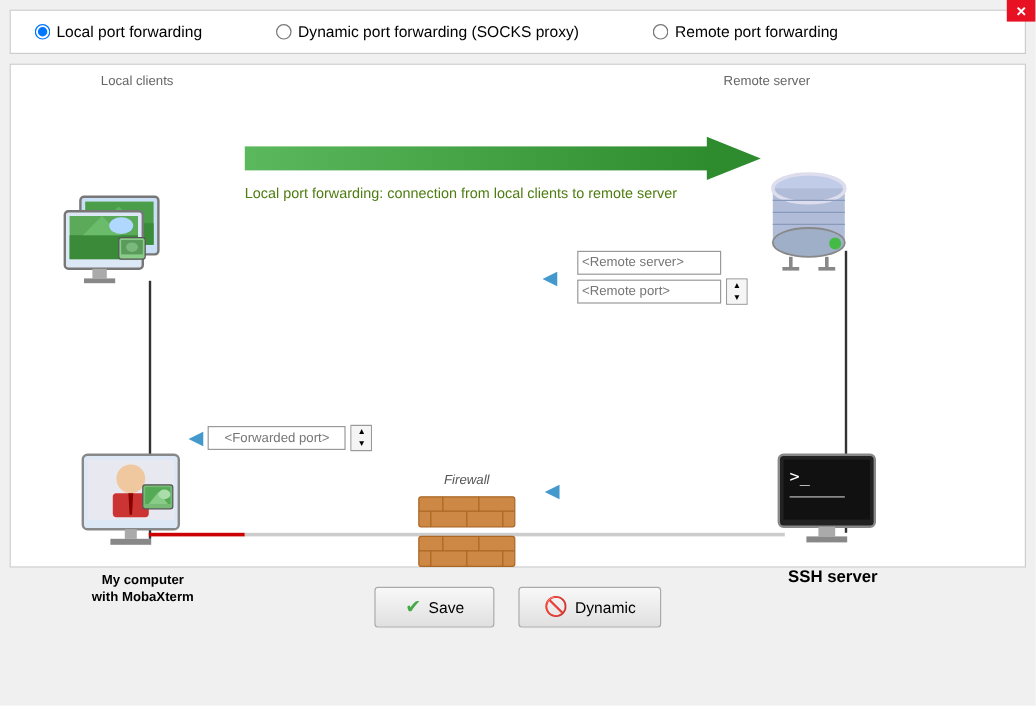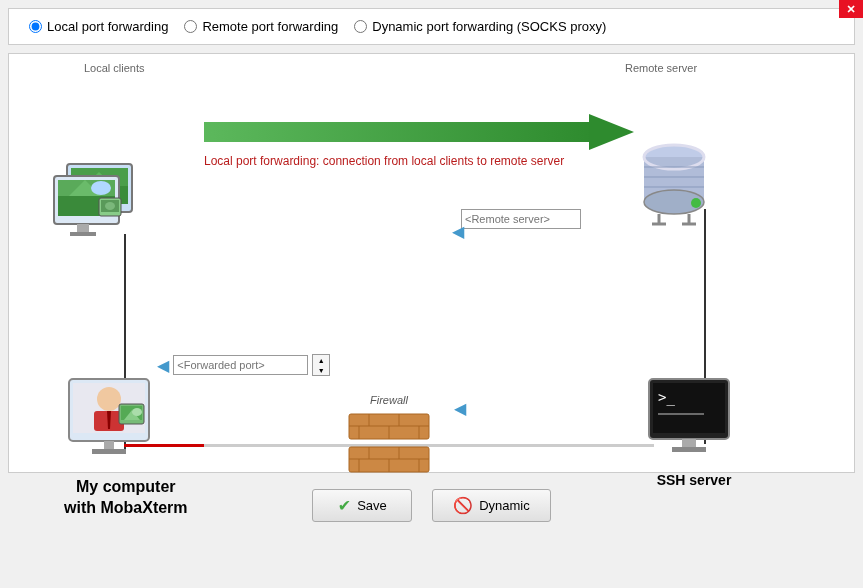--- a/index.html
+++ b/index.html
@@ -40,21 +40,21 @@
       padding: 8px;
     }
 
     
     .radio-row {
       display: flex;
       align-items: flex-end;
       background: white;
       border: 1px solid #ccc;
       padding: 10px 20px;
-      gap: 16px;
+      gap: 62px;
       margin-bottom: 8px;
     }
     .radio-option {
       display: flex;
       align-items: center;
       gap: 5px;
       cursor: pointer;
     }
     .radio-option input[type="radio"] {
       cursor: pointer;
@@ -105,21 +105,21 @@
       border-bottom: 18px solid transparent;
       border-left: 45px solid #2e8b2e;
     }
 
     
     .arrow-desc {
       position: absolute;
       top: 100px;
       left: 195px;
       font-size: 12px;
-      color: #b91c1c;
+      color: #4d7c0f;
       white-space: nowrap;
     }
     .tunnel-line-red {
       position: absolute;
       top: 390px;
       left: 115px;
       width: 80px;
       height: 3px;
       background: #cc0000;
     }
@@ -253,32 +253,32 @@
 
 <div class="main-container">
 
   <div class="radio-row">
     <label class="radio-option">
       <input type="radio" name="forwarding" checked="" style="">
       <span class="radio-label">Local port forwarding</span>
     </label>
     <label class="radio-option">
       <input type="radio" name="forwarding" style="">
-      <span class="radio-label">Remote port forwarding</span>
+      <span class="radio-label">Dynamic port forwarding (SOCKS proxy)</span>
     </label>
     <label class="radio-option">
       <input type="radio" name="forwarding" style="">
-      <span class="radio-label">Dynamic port forwarding (SOCKS proxy)</span>
+      <span class="radio-label">Remote port forwarding</span>
     </label>
   </div>
 
   <div class="diagram-area">
 
     <span class="section-label" style="top:8px; left:75px;">Local clients</span>
-    <span class="section-label" style="top:8px; left:616px;">Remote server</span>
+    <span class="section-label" style="top:8px; left:594px;">Remote server</span>
 
     <div class="green-arrow">
       <div class="green-arrow-body"></div>
       <div class="green-arrow-head"></div>
     </div>
 
     <div class="arrow-desc">Local port forwarding: connection from local clients to remote server</div>
 
     <div class="local-clients">
       <svg width="100" height="100">
@@ -326,40 +326,47 @@
         <line x1="55" y1="75" x2="55" y2="85" stroke="#888" stroke-width="3"></line>
         <line x1="18" y1="85" x2="32" y2="85" stroke="#888" stroke-width="3"></line>
         <line x1="48" y1="85" x2="62" y2="85" stroke="#888" stroke-width="3"></line>
       </svg>
     </div>
 
     <div class="vert-line-local"></div>
 
     <div class="vert-line-ssh"></div>
 
-    <div class="input-group" style="top:155px; left:452px;">
+    <div class="input-group" style="top:155px; left:472px;">
       <div class="input-row">
         <input type="text" class="text-input" placeholder="&lt;Remote server&gt;" style="">
       </div>
-    </div>
-
-    <div style="position:absolute; top:168px; left:443px; color:#4499cc; font-size:16px;">◀</div>
-
-    <div class="input-group" style="top:300px; left:148px;">
       <div class="input-row">
-
-        <div style="color:#4499cc; font-size:16px;">◀</div>
-        <input type="text" class="text-input" placeholder="&lt;Forwarded port&gt;" style="width: 135px;">
+        <input type="text" class="text-input" placeholder="&lt;Remote port&gt;" style="">
         <div class="spinner-btn">
           <button class="spinner-up">▲</button>
           <button class="spinner-down">▼</button>
         </div>
       </div>
     </div>
 
+    <div style="position:absolute; top:168px; left:443px; color:#4499cc; font-size:16px;">◀</div>
+
+    <div class="input-group" style="top:300px; left:148px;">
+      <div class="input-row">
+
+        <div style="color:#4499cc; font-size:16px;">◀</div>
+        <input type="text" class="text-input" placeholder="&lt;Forwarded port&gt;" style="width: 115px; text-align: center;">
+        <div class="spinner-btn">
+          <button class="spinner-up">▲</button>
+          <button class="spinner-down">▼</button>
+        </div>
+      </div>
+    </div>
+
 
     <div style="position:absolute; top:345px; left:445px; color:#4499cc; font-size:16px;">◀</div>
 
     <div class="tunnel-line-red"></div>
     <div style="position:absolute; top:390px; left:195px; width:450px; height:3px; background:#ccc;"></div>
     <div style="position:absolute; top:396px; left:345px; font-size:11px; color:#555;">SSH tunnel</div>
 
     <div class="my-computer">
       <svg width="110" height="100">
 
@@ -373,21 +380,21 @@
         <polygon points="43,37 47,37 46,55 44,55" fill="#880000"></polygon>
 
         <rect x="40" y="67" width="10" height="8" fill="#aaa"></rect>
         <rect x="28" y="75" width="34" height="5" fill="#888"></rect>
 
         <rect x="55" y="30" width="25" height="20" rx="2" fill="#77bb77" stroke="#555" stroke-width="1"></rect>
         <rect x="57" y="32" width="21" height="14" fill="#55aa55"></rect>
         <polygon points="60,46 68,36 76,46" fill="#88cc88"></polygon>
         <ellipse cx="73" cy="38" rx="5" ry="4" fill="#aaddaa"></ellipse>
       </svg>
-      <div style="text-align:center; font-size:16px; font-weight:bold; line-height:1.3;">My computer<br>with MobaXterm</div>
+      <div style="text-align:center; font-size:11px; font-weight:bold; line-height:1.3;">My computer<br>with MobaXterm</div>
     </div>
 
     <div class="ssh-server">
       <svg width="100" height="95">
 
         <rect x="5" y="5" width="80" height="60" rx="4" fill="#222" stroke="#888" stroke-width="2"></rect>
         <rect x="9" y="9" width="72" height="50" fill="#111"></rect>
 
         <text x="14" y="28" fill="#ffffff" font-family="monospace" font-size="14">&gt;_</text>
         <line x1="14" y1="40" x2="60" y2="40" stroke="#fff" stroke-width="1.5" opacity="0.5"></line>

